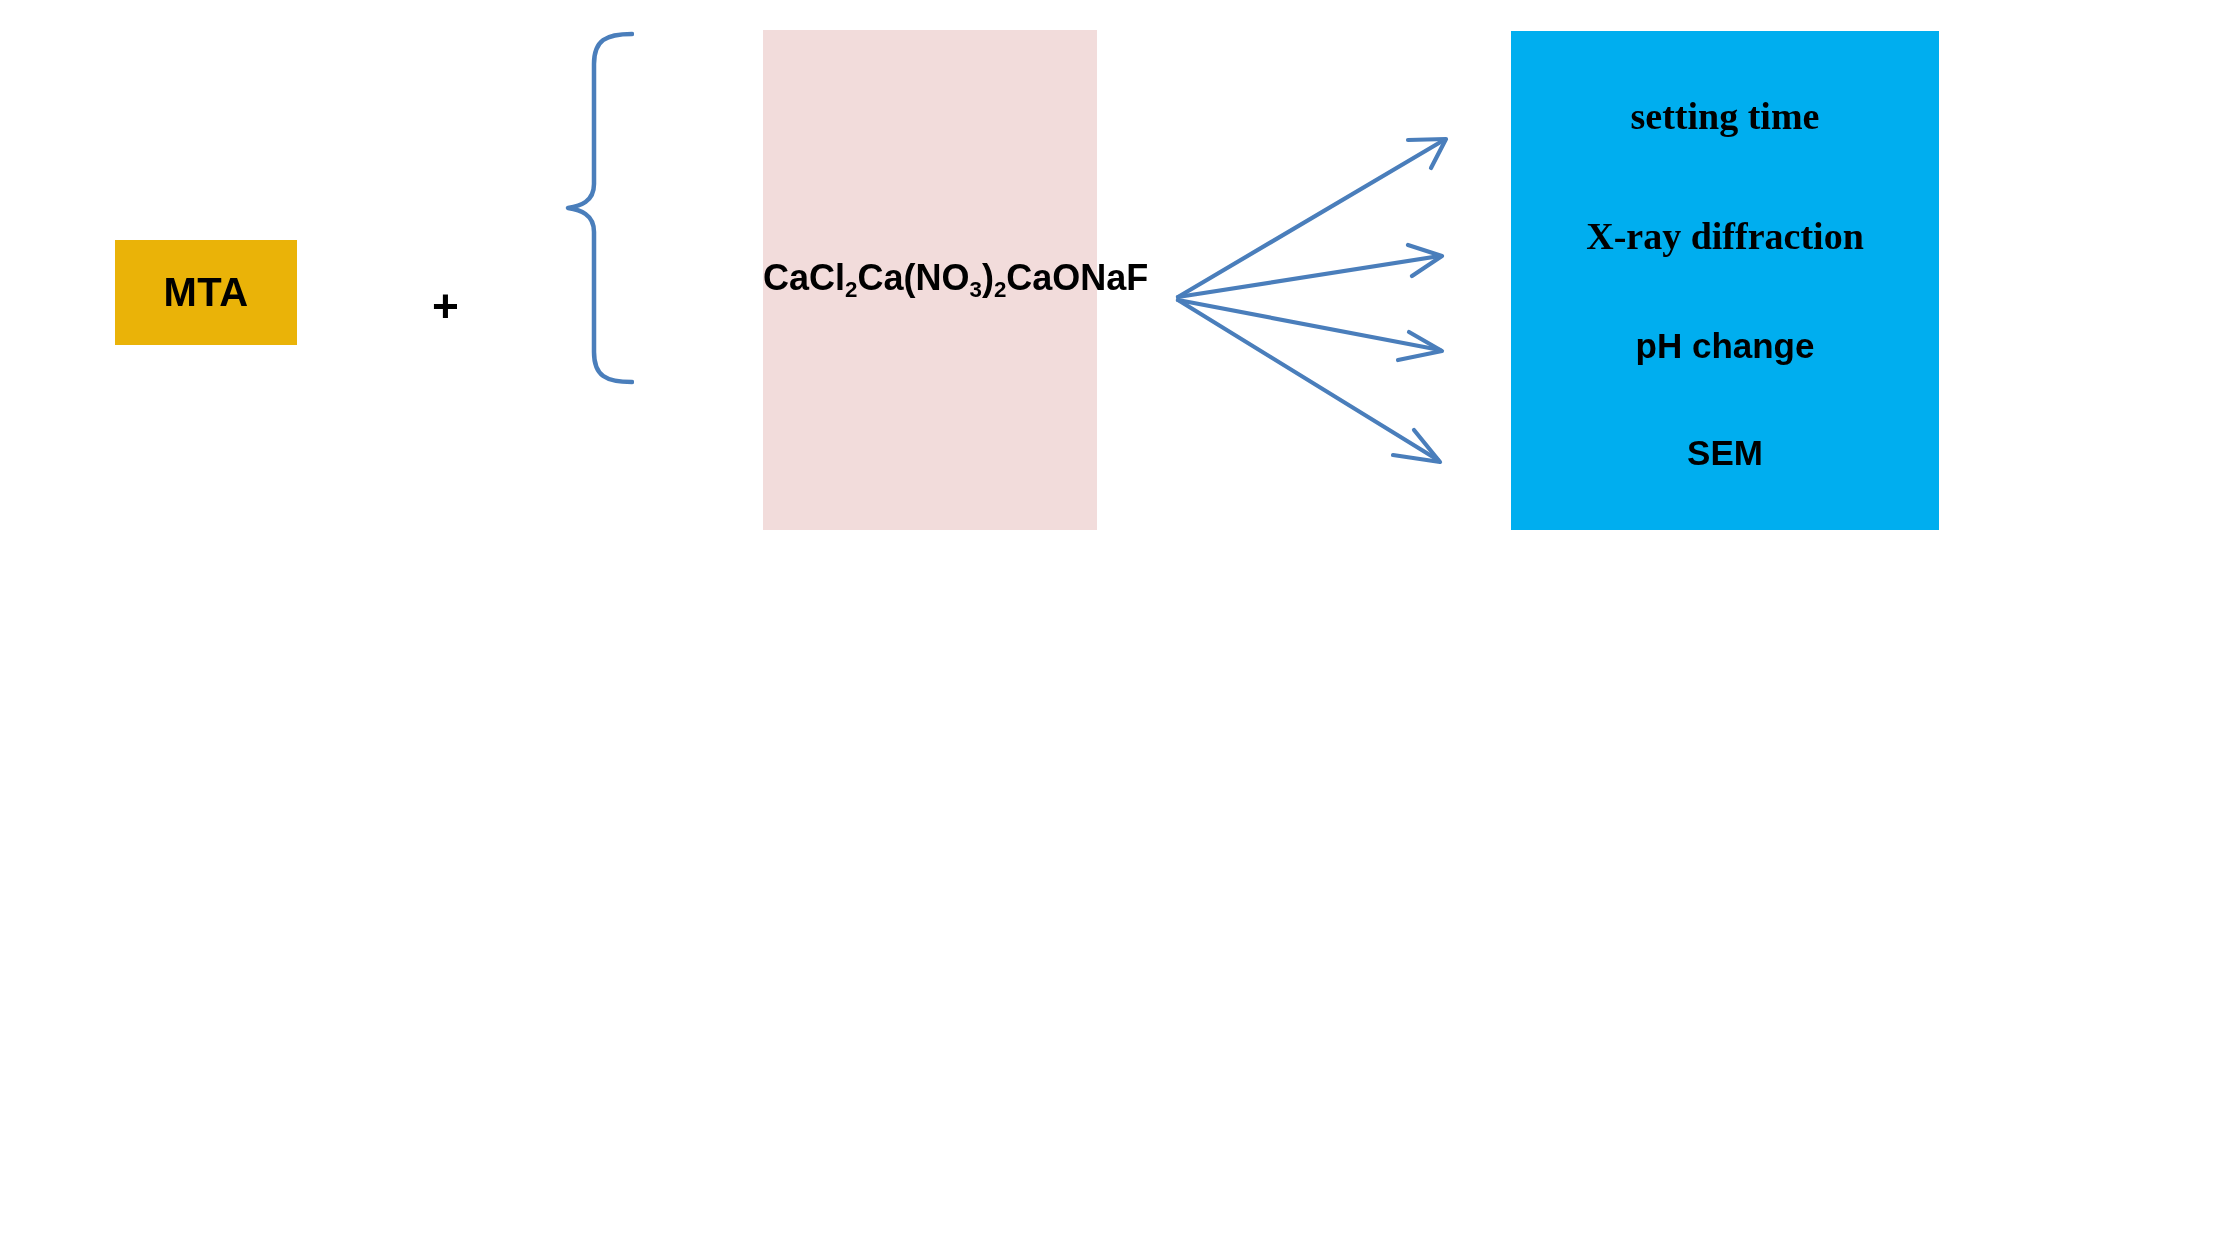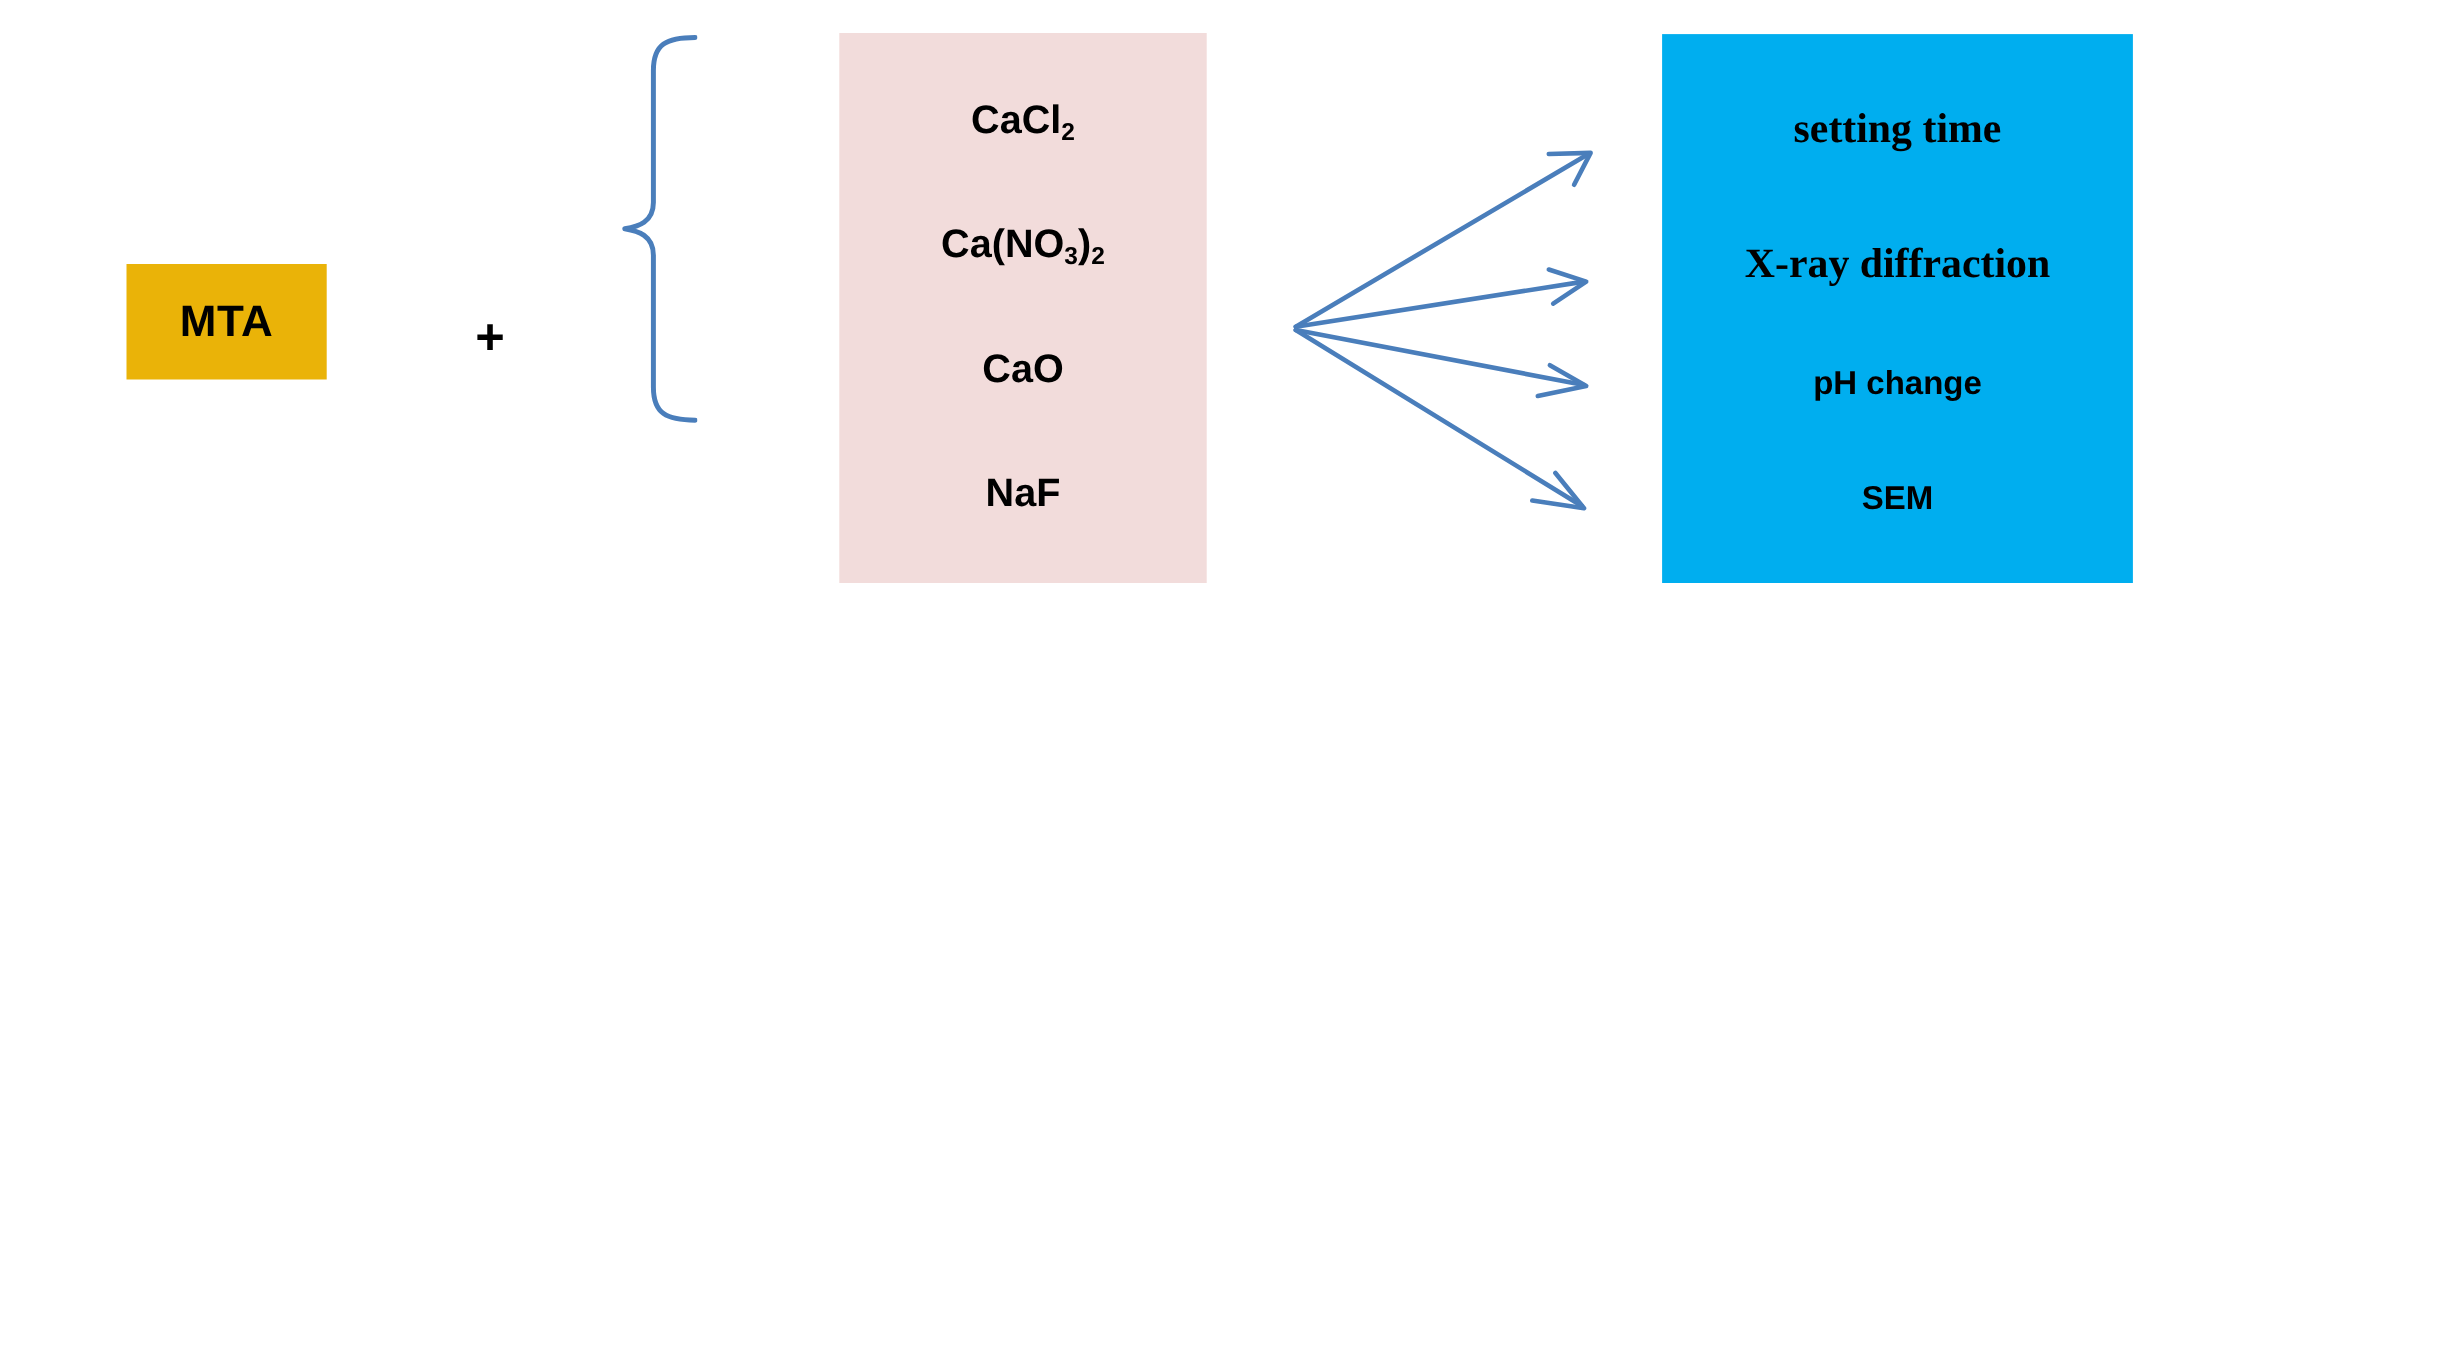--- a/index.html
+++ b/index.html
@@ -38,21 +38,21 @@
 
   
   .brace{position:absolute;}
   #brace-mta{left:514px;top:28px;}
 
   
   .reagent-box{
     position:absolute;
     width:334px;height:500px;
     background:#F2DCDB;
-    display:flex;flex-direction:column;
+    display:flex;flex-direction:row;
     align-items:center;justify-content:space-around;
     padding:22px 0 26px 0;
     box-sizing:border-box;
   }
   #reagents-mta{left:763px;top:30px;}
   .reagent-item{
     font-size:36px;font-weight:700;color:#000;
     font-family:"Liberation Sans", sans-serif;
     white-space:nowrap;line-height:1;
   }
@@ -74,21 +74,21 @@
     align-items:center;justify-content:space-around;
     padding:20px 0 24px 0;
     box-sizing:border-box;
   }
   #outcomes-mta{left:1511px;top:31px;}
   .outcome-item{
     font-size:35px;font-weight:700;color:#000;
     white-space:nowrap;line-height:1;
   }
   .outcome-item.serif{font-family:"Liberation Serif", serif;font-size:38px;margin-top:10px;}
-  .outcome-item.sans{font-family:"Liberation Sans", sans-serif;font-size:30px;}
+  .outcome-item.sans{font-family:"Liberation Sans", sans-serif;font-size:35px;}
 </style>
 </head>
 <body>
 
 <div class="stage">
 
   <div class="row" id="row-mta">
 
     <div class="material-chip" id="chip-mta">MTA</div>
 

